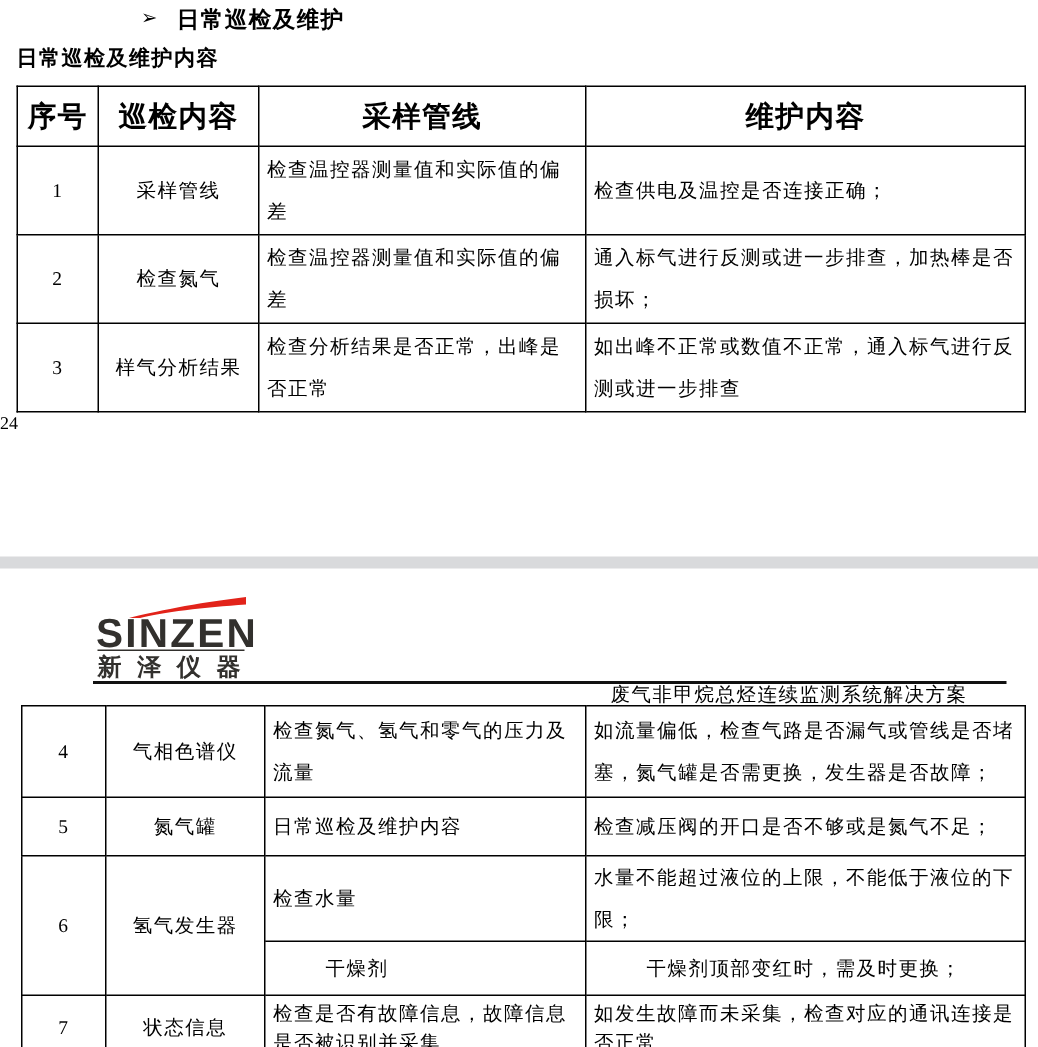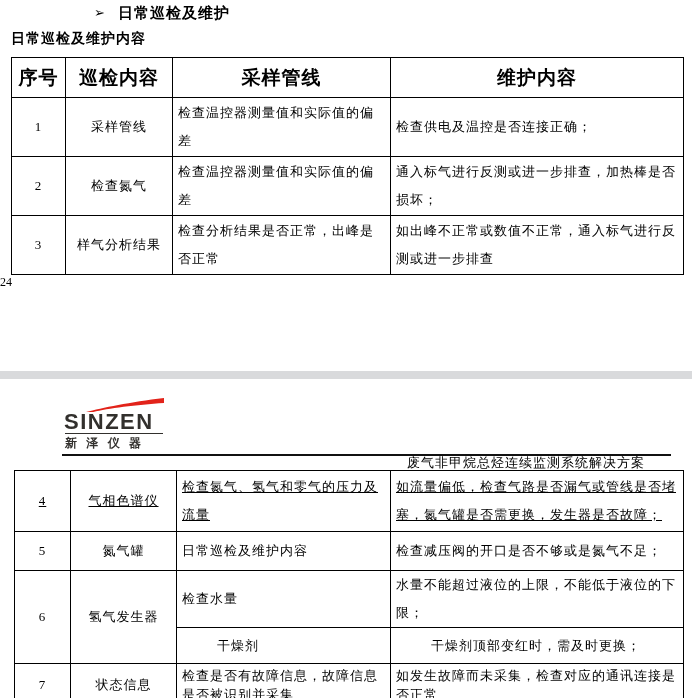--- a/index.html
+++ b/index.html
@@ -50,21 +50,21 @@
     font-size:19px;
     font-family:Liberation Serif, serif;
   }
   td.c-no,td.c-item{text-align:center;}
   td.c-req{text-align:left;padding:0 6px 0 5px;line-height:28px;}
   td.c-maint{text-align:left;padding:0 4px 0 5px;line-height:28px;}
   #table1{left:11px;top:57px;width:672px;}
   #table2{left:14px;top:470px;width:669px;}
   tr.h37 td,tr.h37 th{height:37px;}
   tr.h56 td{height:56px;}
-  tr.h58 td{height:58px;text-decoration:underline;}
+  tr.h58 td{height:58px;}
   tr.h36 td{height:36px;}
   tr.h35 td{height:35px;padding-left:40px;}
   tr.h40 td{height:40px;}
   tr.tight td.c-req,tr.tight td.c-maint{line-height:19px;}
 
   
   .page-number{
     left:0;top:275px;width:692px;
     text-align:left;font-size:12px;
   }
@@ -74,26 +74,26 @@
   }
 
   
   .logo{
     left:64px;top:398px;width:110px;
     font-family:"Liberation Sans","DejaVu Sans",sans-serif;
     color:#32302d;
   }
   .logo-swoosh{display:block;margin-left:22px;width:78px;height:14px;}
   .logo-brand{
-    font-size:22px;font-weight:800;letter-spacing:1.5px;
+    font-size:27px;font-weight:800;letter-spacing:1.5px;
     line-height:20px;white-space:nowrap;
   }
   .logo-rule{height:1px;background:#32302d;width:98px;margin:1px 0 1px 1px;}
   .logo-cn{
-    font-size:12px;font-weight:bold;letter-spacing:3px;
+    font-size:16px;font-weight:bold;letter-spacing:3px;
     white-space:nowrap;margin-left:1px;
   }
   .header-right{
     right:47px;top:430px;
     font-size:13px;letter-spacing:1px;
     white-space:nowrap;
     margin-top:24px;
   }
   .header-rule{
     left:62px;top:454px;width:609px;height:2px;background:#111;

